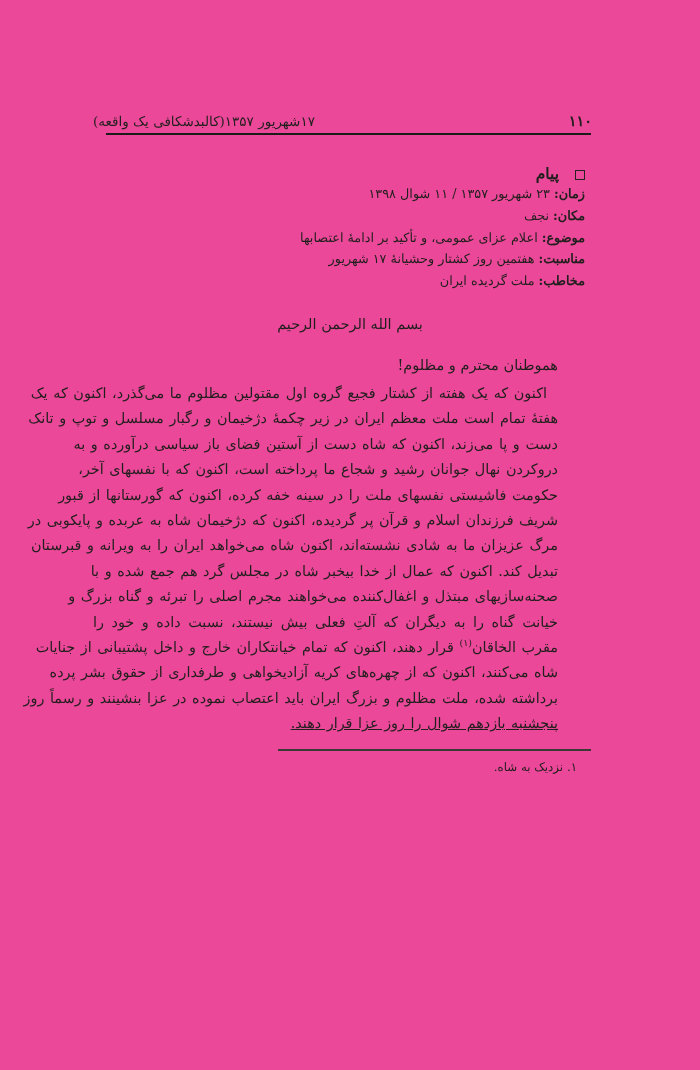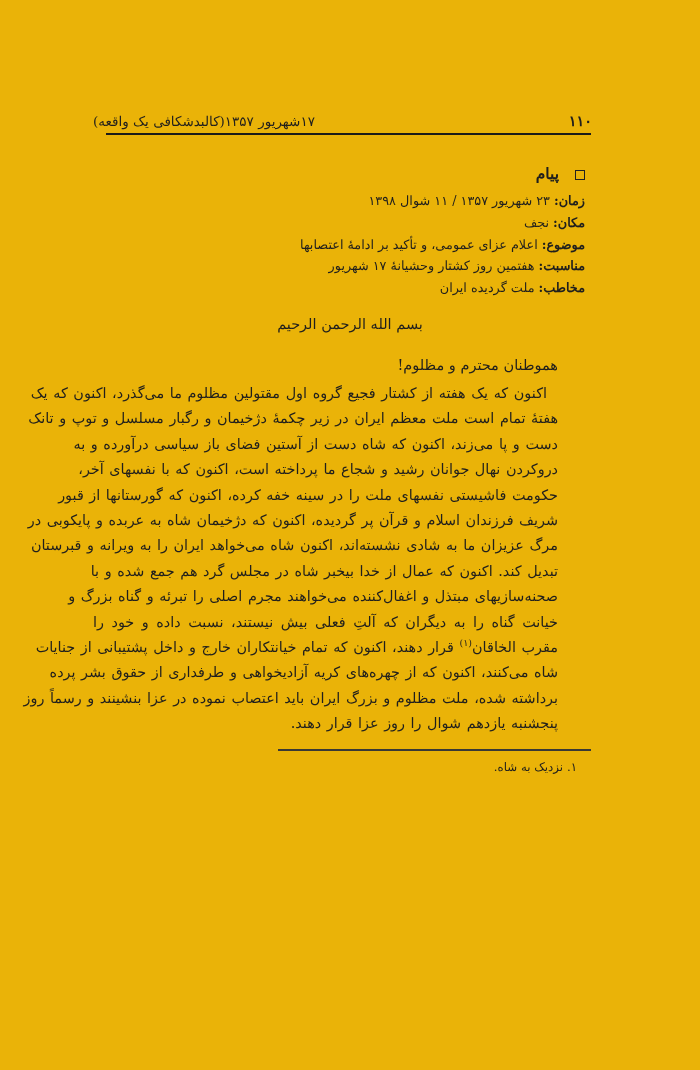--- a/index.html
+++ b/index.html
@@ -1,21 +1,21 @@
 <!DOCTYPE html>
 <html lang="fa"><head>
 <meta charset="utf-8">
 <style>
   * { margin:0; padding:0; box-sizing:border-box; }
   html,body { background:#e9e7e3; }
   body { font-family:"DejaVu Serif", serif; color:#201f1d; }
 
   .page {
     position:relative; width:700px; height:1070px; margin:0 auto;
-    background:#eab308; overflow:hidden;
+    background:#ec4899; overflow:hidden;
   }
 
   
   .header {
     position:absolute; top:103px; left:93px; width:499px; height:26px;
     display:flex; justify-content:space-between; align-items:flex-end;
   }
   .header-title { direction:rtl; font-size:13.5px; letter-spacing:.2px; white-space:nowrap; }
   .header-page-number { direction:rtl; font-size:14.5px; letter-spacing:2px; font-weight:600; }
   .header-rule {
@@ -26,21 +26,21 @@
   
   .message-block {
     position:absolute; top:164px; right:115px; direction:rtl; text-align:right;
   }
   .message-title-row { display:flex; align-items:center; gap:16px; }
   .bullet {
     display:inline-block; width:10px; height:10px;
     border:1.6px solid #232220; background:transparent; margin-top:2px;
   }
   .message-title { font-weight:bold; font-size:15.5px; }
-  .meta-list { margin-top:7px; }
+  .meta-list { }
   .meta-row { line-height:21.8px; font-size:12.8px; white-space:nowrap; }
   .meta-label { font-weight:bold; }
   .meta-value { margin-inline-start:4px; }
 
   
   .basmala {
     position:absolute; top:316px; left:93px; width:514px;
     text-align:center; direction:rtl; font-size:14.5px;
   }
   .salutation {
@@ -49,21 +49,21 @@
   }
   .paragraph {
     position:absolute; top:381px; left:93px; width:465px;
     direction:rtl;
   }
   .para-line {
     font-size:14.4px; line-height:25.4px; white-space:nowrap;
     text-align:justify; text-align-last:justify; word-spacing:1px;
   }
   .para-line.first { padding-right:11px; }
-  .para-line.last { text-align:center; text-align-last:right; }
+  .para-line.last { text-align:center; text-align-last:right;text-decoration:underline; }
   .sup { font-size:9.5px; vertical-align:super; line-height:0; }
 
   
   .footnote-rule {
     position:absolute; top:749px; left:278px; width:313px; height:1.5px;
     background:#3a3935;
   }
   .footnote {
     position:absolute; top:760px; right:123px;
     direction:rtl; font-size:11.8px;

